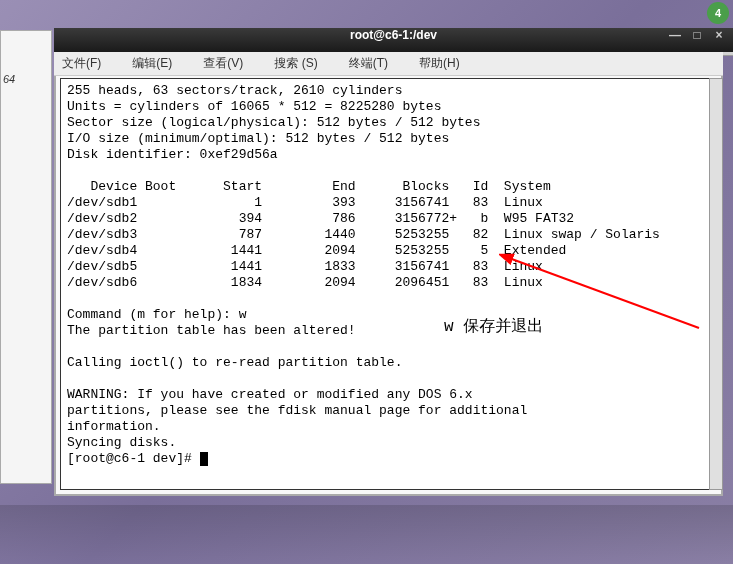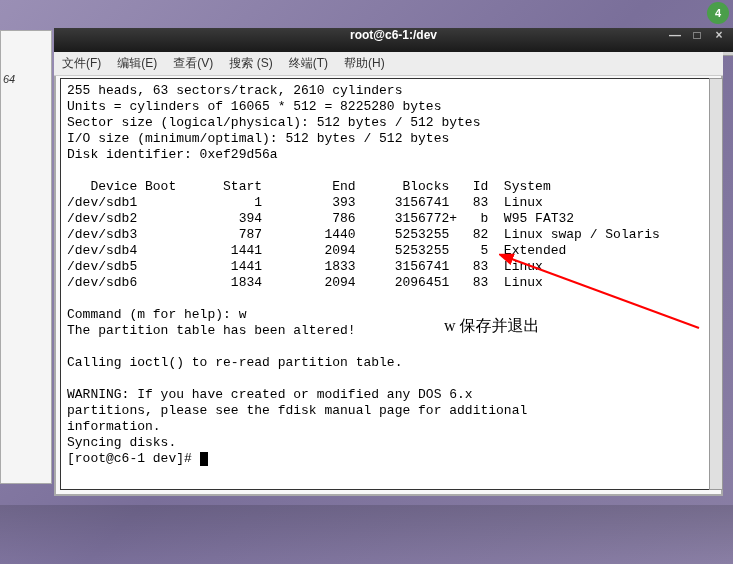--- a/index.html
+++ b/index.html
@@ -14,27 +14,27 @@
 .firefox-icon { background: radial-gradient(circle, #ff9500 30%, #e66000 70%); border-radius: 50%; width: 18px; height: 18px; position: relative; }
 .firefox-icon::after { content: ''; position: absolute; top: 2px; left: 2px; width: 8px; height: 8px; background: #4a8ef5; border-radius: 50%; }
 .note-icon { background: #ffe680; width: 18px; height: 18px; border: 1px solid #cc9; }
 .panel-icon { background: #eee; width: 18px; height: 14px; border: 1px solid #888; }
 .corner-icon { position: absolute; right: 4px; top: 2px; width: 22px; height: 22px; background: #4a9e4a; border-radius: 50%; display: flex; align-items: center; justify-content: center; color: #fff; font-size: 11px; font-weight: bold; }
 .tab-bar { position: absolute; left: 54px; top: 28px; right: 0; height: 24px; background: #2a2a2a; display: flex; align-items: stretch; }
 .tab { background: linear-gradient(#d5e5f5, #b5d0e8); border: 1px solid #5a7a9a; border-bottom: none; border-radius: 4px 4px 0 0; color: #225; font-size: 12px; padding: 3px 10px; display: flex; align-items: center; margin-left: 4px; }
 .title-bar { flex: 1; background: linear-gradient(#3a3a3a, #1a1a1a); display: flex; justify-content: center; color: #fff; font-size: 12px; font-weight: bold; position: relative; }
 .window-controls { position: absolute; right: 6px; display: flex; gap: 6px; }
 .win-btn { width: 16px; height: 14px; color: #ccc; font-size: 12px; display: flex; align-items: center; justify-content: center; cursor: pointer; }
-.menu-bar { position: absolute; left: 54px; top: 52px; right: 10px; height: 24px; background: #ededed; display: flex; align-items: center; padding: 0 8px; gap: 16px; border-bottom: 1px solid #ccc; }
+.menu-bar { position: absolute; left: 54px; top: 52px; right: 10px; height: 24px; background: #ededed; display: flex; align-items: center; padding: 0 8px; gap: 31px; border-bottom: 1px solid #ccc; }
 .menu-item { font-size: 12px; color: #333; cursor: pointer; }
 .terminal-frame { position: absolute; left: 54px; top: 76px; right: 10px; height: 420px; background: #f8f8f8; border: 2px solid #aaa; border-top: none; }
 .terminal { position: absolute; left: 4px; top: 2px; right: 4px; bottom: 4px; background: #fff; border: 1px solid #333; padding: 4px 6px; font-family: "Courier New", monospace; font-size: 13px; line-height: 16px; color: #000; white-space: pre; overflow: hidden; }
 .scrollbar { position: absolute; right: -2px; top: 2px; bottom: 4px; width: 14px; background: #e0e0e0; border: 1px solid #999; }
 .arrow { position: absolute; right: 14px; top: 248px; pointer-events: none; }
-.annotation { position: absolute; left: 444px; top: 316px; font-size: 16px; font-family: Liberation Serif, serif; color: #000; }
+.annotation { position: absolute; left: 444px; top: 316px; font-size: 16px; font-family: Liberation Mono, monospace; color: #000; }
 .cursor { display: inline-block; width: 8px; height: 14px; background: #000; vertical-align: middle; }
 .desktop-shadow { position: absolute; left: 0; top: 505px; right: 0; height: 60px; background: linear-gradient(rgba(0,0,0,0.15), transparent); }
 </style>
 </head>
 <body>
 
 <div class="desktop-shadow"></div>
 
 <div class="left-panel">
   <div class="left-text">64</div>

